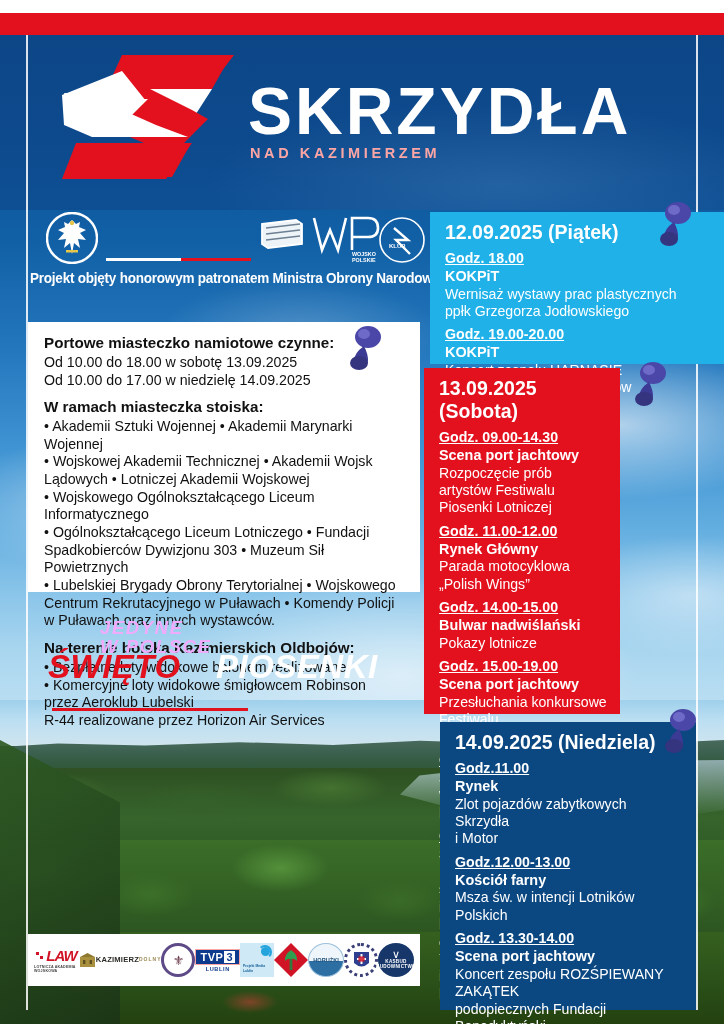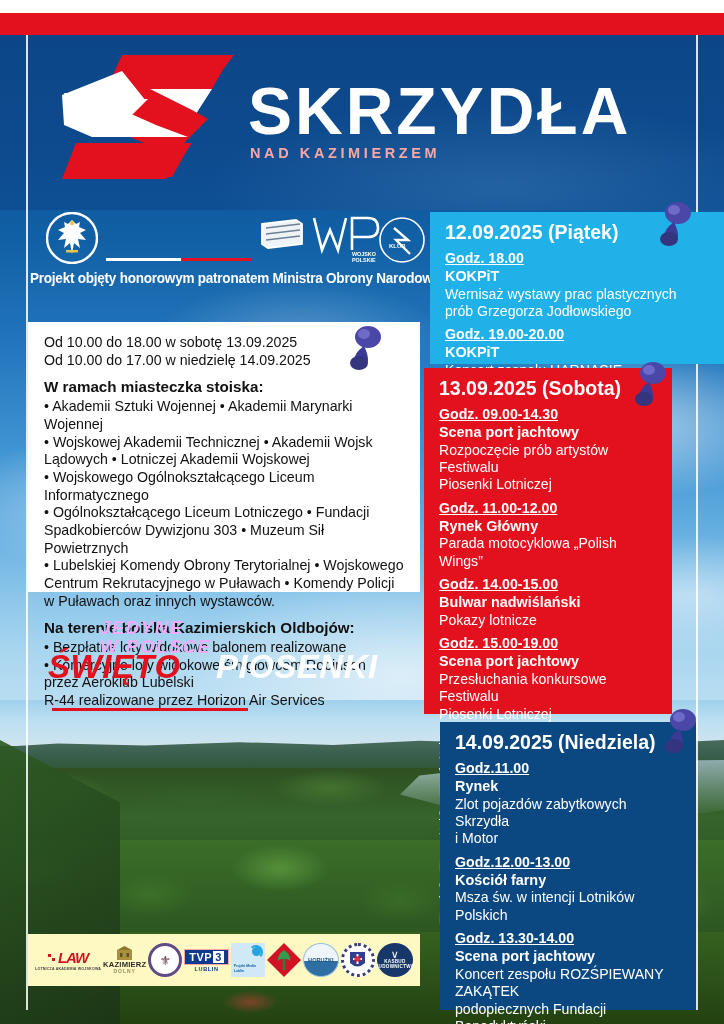--- a/index.html
+++ b/index.html
@@ -224,49 +224,49 @@
   .panel .desc {
     font-size: 14.1px; font-weight: 400; line-height: 1.235;
   }
   .panel .item:first-of-type .time { margin-top: 1px; }
 
   #panel-friday {
     left: 430px; top: 212px; width: 300px; height: 152px;
     background: #20b1e8;
   }
   #panel-saturday {
-    left: 424px; top: 368px; width: 248px; height: 346px;
+    left: 424px; top: 368px; width: 196px; height: 346px;
     background: #e3101e;
   }
   #panel-sunday {
     left: 440px; top: 722px; width: 256px; height: 288px;
     background: rgba(11,72,130,.94);
   }
 
   
   .pin { position: absolute; width: 46px; height: 52px; }
 
   
   .sponsors {
     position: absolute; left: 28px; top: 934px; width: 392px; height: 52px;
-    background: #fef9c3;
+    background: #ffffff;
     display: flex; align-items: center; justify-content: space-around;
     padding: 0 6px;
   }
   .sp-logo { height: 38px; display: flex; align-items: center; justify-content: center; }
 
   .law { display: flex; flex-direction: column; align-items: center; gap: 1px; }
   .law-top { display: flex; align-items: center; gap: 2px; }
   .law-w {
     font-size: 15px; font-weight: 700; color: #d11425; letter-spacing: -1px;
     font-style: italic;
   }
   .law-sub { font-size: 3.6px; font-weight: 700; color: #444; letter-spacing: .2px; }
 
-  .kaz { display: flex; flex-direction: column; align-items: center; line-height: 1.05; }
+  .kaz { display: flex; flex-direction: row; align-items: center; line-height: 1.05; }
   .kaz-crest { width: 17px; height: 15px; }
   .kaz-t1 { font-size: 7.6px; font-weight: 700; color: #2b2a26; letter-spacing: .2px; }
   .kaz-t2 { font-size: 5px; font-weight: 700; color: #9c8a55; letter-spacing: 1px; }
 
   .tvp {
     display: flex; flex-direction: column; align-items: center; gap: 1px;
   }
   .tvp-box {
     background: #0d3a8c; color: #fff; font-size: 11px; font-weight: 700;
     padding: 1px 4px; border: 1px solid #fca5a5; letter-spacing: .5px;
@@ -389,33 +389,34 @@
           <path d="M138 18 L152 30 L140 30 L154 44" stroke="#fff" stroke-width="2.4" fill="none"></path>
           <text x="133" y="38" fill="#fff" font-size="6" font-weight="bold" font-family="Liberation Sans, sans-serif">KLUB</text>
         </g>
       </svg>
     </div>
 
     <div class="patron-line">Projekt objęty honorowym patronatem Ministra Obrony Narodowej</div>
   </div>
 
   <div class="info-card">
+    <h3>Portowe miasteczko namiotowe czynne:</h3>
     <div class="blk">
       <p>Od 10.00 do 18.00 w sobotę 13.09.2025</p>
       <p>Od 10.00 do 17.00 w niedzielę 14.09.2025</p>
     </div>
     <h3 class="sp">W ramach miasteczka stoiska:</h3>
     <div class="blk">
       <p>• Akademii Sztuki Wojennej • Akademii Marynarki Wojennej</p>
       <p>• Wojskowej Akademii Technicznej • Akademii Wojsk</p>
       <p>Lądowych • Lotniczej Akademii Wojskowej</p>
       <p>• Wojskowego Ogólnokształcącego Liceum Informatycznego</p>
       <p>• Ogólnokształcącego Liceum Lotniczego • Fundacji</p>
       <p>Spadkobierców Dywizjonu 303 • Muzeum Sił Powietrznych</p>
-      <p>• Lubelskiej Komendy Obrony Terytorialnej • Wojskowego</p>
+      <p>• Lubelskiej Brygady Obrony Terytorialnej • Wojskowego</p>
       <p>Centrum Rekrutacyjnego w Puławach • Komendy Policji</p>
       <p>w Puławach oraz innych wystawców.</p>
     </div>
     <h3 class="sp">Na terenie boiska Kazimierskich Oldbojów:</h3>
     <div class="blk">
       <p>• Bezpłatne loty widokowe balonem realizowane</p>
       <p>• Komercyjne loty widokowe śmigłowcem Robinson</p>
       <p>przez Aeroklub Lubelski</p>
       <p>R-44 realizowane przez Horizon Air Services</p>
     </div>
@@ -430,21 +431,21 @@
     <div class="sl-piosenki">PIOSENKI</div>
     <div class="sl-rule"></div>
   </div>
 
   <div class="panel" id="panel-friday" style="background: rgb(32, 177, 232);">
       <div class="date">12.09.2025 (Piątek)</div>
       <div class="item">
         <div class="time">Godz. 18.00</div>
         <div class="place">KOKPiT</div>
         <div class="desc">Wernisaż wystawy prac plastycznych</div>
-        <div class="desc">prób Grzegorza Jodłowskiego</div>
+        <div class="desc">ppłk Grzegorza Jodłowskiego</div>
       </div>
       <div class="item">
         <div class="time">Godz. 19.00-20.00</div>
         <div class="place">KOKPiT</div>
         <div class="desc">Koncert zespołu HARNASIE</div>
         <div class="desc">z Klubu 5 Batalionu Strzelców</div>
         <div class="desc">Podhalańskich w Przemyślu</div>
       </div>
     </div>
   <div class="panel" id="panel-saturday" style="background: rgb(227, 16, 30);">

